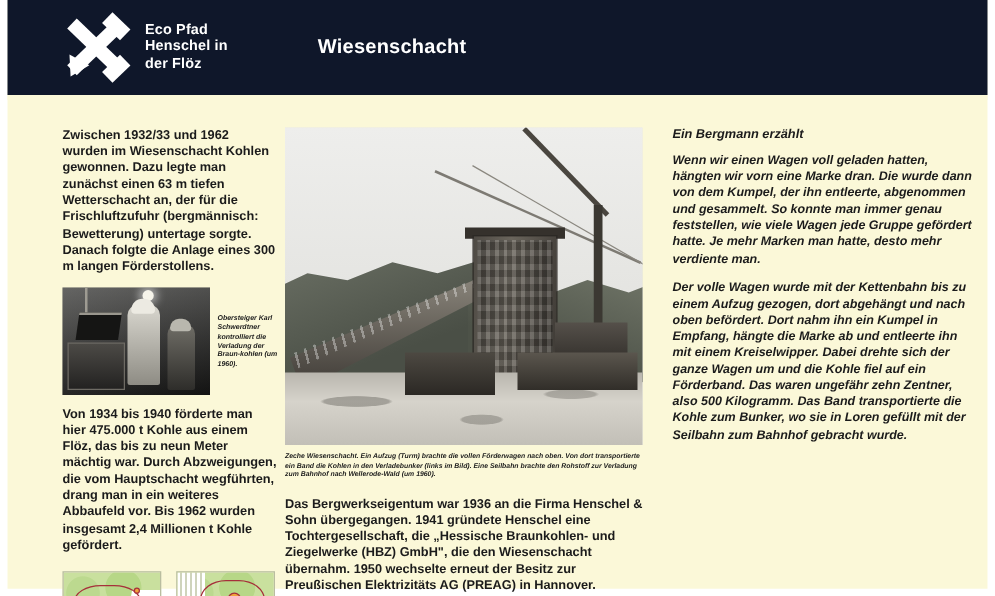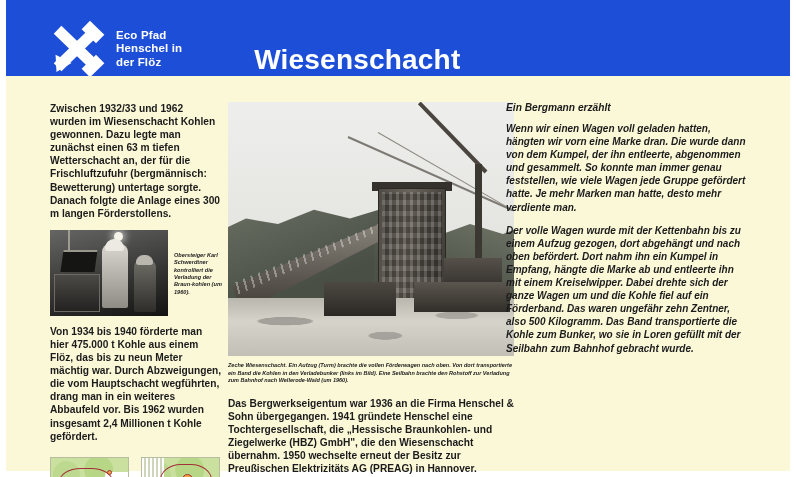--- a/index.html
+++ b/index.html
@@ -14,51 +14,51 @@
     width: 796px; height: 477px;
     background: #fbf8d8;
     border-left: 6px solid #ffffff;
     border-right: 6px solid #ffffff;
     border-bottom: 6px solid #ffffff;
   }
   
   .header {
     position: absolute; left: 0; top: 0; right: 0;
     height: 76px;
-    background: #1d4ed8;
-    display: flex; align-items: flex-end;
+    background: #0f172a;
+    display: flex; align-items: center;
   }
   .logo-block { display: flex; align-items: center; margin-left: 44px; }
   .logo-mark { width: 54px; height: 54px; position: relative; }
   .logo-text {
     margin-left: 12px;
     color: #ffffff;
     font-size: 11.5px;
     font-weight: bold;
     line-height: 13.5px;
     letter-spacing: .15px;
   }
   .board-title {
     margin-left: 72px;
     color: #ffffff;
-    font-size: 28px;
+    font-size: 16px;
     font-weight: bold;
     letter-spacing: .2px;
   }
   .header-rule {
     position: absolute; left: 0; right: 0; top: 76px;
     height: 4px; background: #fbf8d8;
   }
   
   .body-area {
     position: absolute; left: 0; top: 84px; right: 0; bottom: 0;
   }
   .col-left  { position: absolute; left: 44px;  top: 18px; width: 172px; }
   .col-mid   { position: absolute; left: 222px; top: 18px; width: 286px; }
-  .col-right { position: absolute; left: 500px; top: 18px; width: 240px; }
+  .col-right { position: absolute; left: 532px; top: 18px; width: 240px; }
 
   .bodytext {
     font-size: 10.2px;
     line-height: 13.1px;
     color: #1b1b1b;
     font-weight: bold;
   }
 
   
   .photo-row { display: flex; margin-top: 10px; margin-bottom: 9px; }

